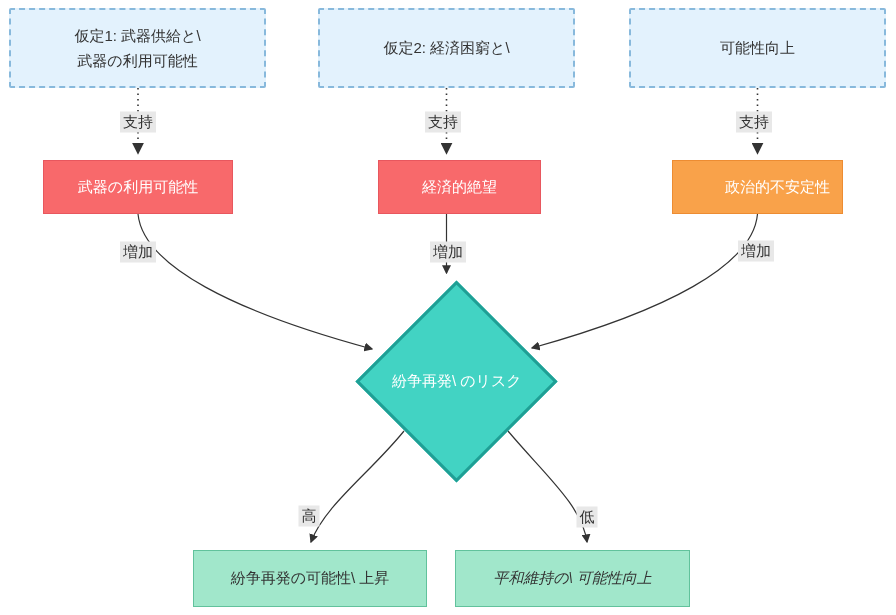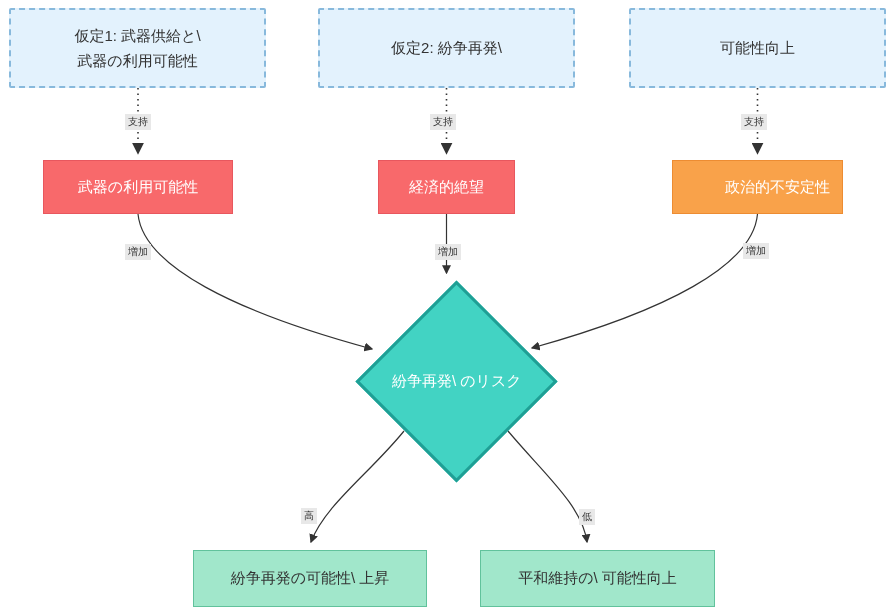--- a/index.html
+++ b/index.html
@@ -34,21 +34,21 @@
     border:3px solid var(--risk-stroke,#1f9f95);
     display:flex;align-items:center;justify-content:center;box-sizing:border-box;
   }
   .diamond .diamond-text{
     transform:rotate(-45deg);color:var(--text-light,#fff);
     font-size:15px;white-space:nowrap;
   }
   .edge-label{
     position:absolute;transform:translate(-50%,-50%);
     background:var(--label-bg,#e8e8e8);color:var(--text-dark,#333);
-    font-size:10px;padding:1px 3px;white-space:nowrap;
+    font-size:15px;padding:1px 3px;white-space:nowrap;
   }
 </style>
 </head>
 <body>
 
 <div class="canvas">
 
   <svg class="edges" viewBox="0 0 896 615" aria-hidden="true">
     <defs>
       <marker id="arrow" viewBox="0 0 10 10" refX="8.5" refY="5" markerWidth="7.5" markerHeight="7.5" orient="auto">
@@ -63,44 +63,44 @@
     <path class="edge" d="M757.5,214 C753,266 665,311 532,348" marker-end="url(#arrow)"></path>
     <path class="edge" d="M404,431 C370,473 325,505 311,542" marker-end="url(#arrow)"></path>
     <path class="edge" d="M508,431 C543,473 582,505 587,542" marker-end="url(#arrow)"></path>
   </svg>
 
   <div class="node hypo" style="left:9px;top:8px;width:257px;height:80px;">
     <span>仮定1: 武器供給と\</span>
     <span>武器の利用可能性</span>
   </div>
   <div class="node hypo" style="left:318px;top:8px;width:257px;height:80px;">
-    <span>仮定2: 紛争再発\</span>
+    <span>仮定2: 経済困窮と\</span>
   </div>
   <div class="node hypo" style="left:629px;top:8px;width:257px;height:80px;">
     <span>可能性向上</span>
   </div>
 
   <div class="node factor red" style="left:43px;top:160px;width:190px;height:54px;">
     <span>武器の利用可能性</span>
   </div>
-  <div class="node factor red" style="left:378px;top:160px;width:137px;height:54px;">
+  <div class="node factor red" style="left:378px;top:160px;width:163px;height:54px;">
     <span>経済的絶望</span>
   </div>
   <div class="node factor orange" style="left:672px;top:160px;width:171px;height:54px;padding-left:40px;">
     <span>政治的不安定性</span>
   </div>
 
   <div class="diamond">
     <span class="diamond-text">紛争再発\ のリスク</span>
   </div>
 
   <div class="node outcome" style="left:193px;top:550px;width:234px;height:57px;">
     <span>紛争再発の可能性\ 上昇</span>
   </div>
-  <div class="node outcome" style="left:480px;top:550px;width:235px;height:57px;">
+  <div class="node outcome" style="left:455px;top:550px;width:235px;height:57px;font-style:italic;">
     <span>平和維持の\ 可能性向上</span>
   </div>
 
   <div class="edge-label" style="left:138px;top:122px;">支持</div>
   <div class="edge-label" style="left:443px;top:122px;">支持</div>
   <div class="edge-label" style="left:754px;top:122px;">支持</div>
   <div class="edge-label" style="left:138px;top:252px;">増加</div>
   <div class="edge-label" style="left:448px;top:252px;">増加</div>
   <div class="edge-label" style="left:756px;top:251px;">増加</div>
   <div class="edge-label" style="left:309px;top:516px;">高</div>

